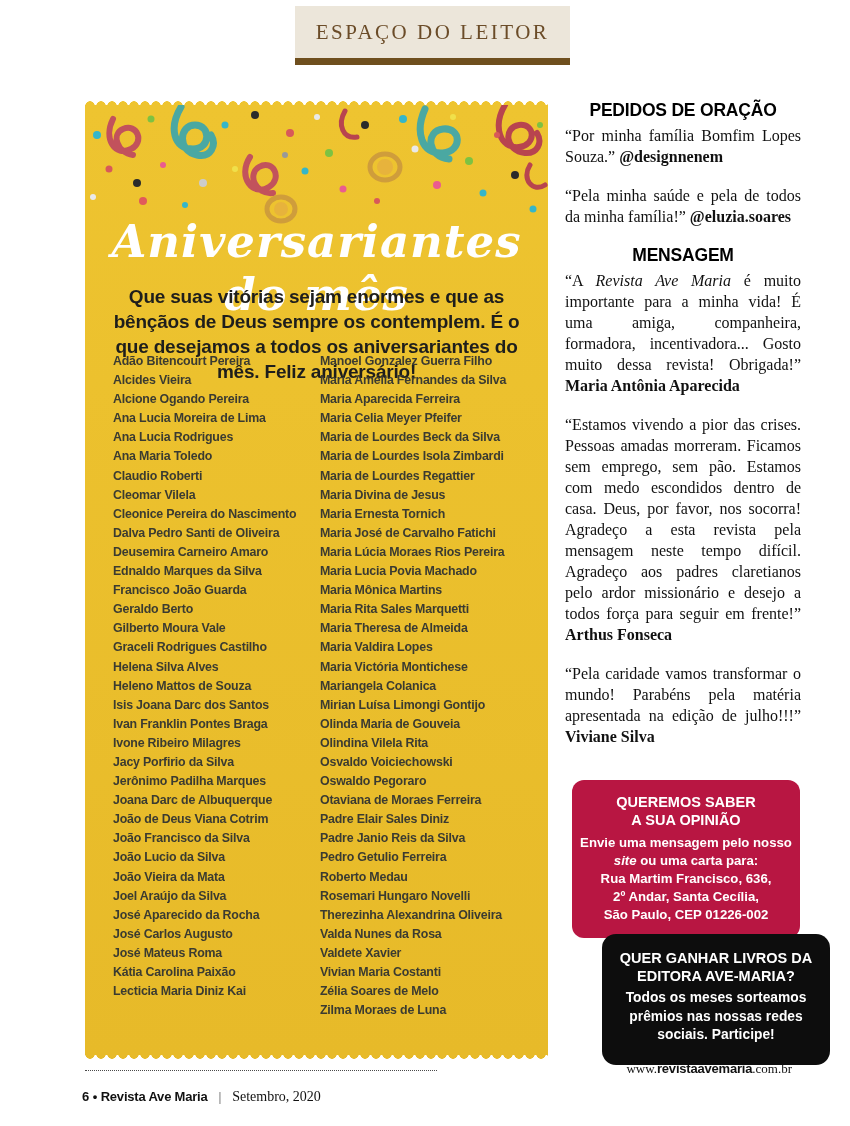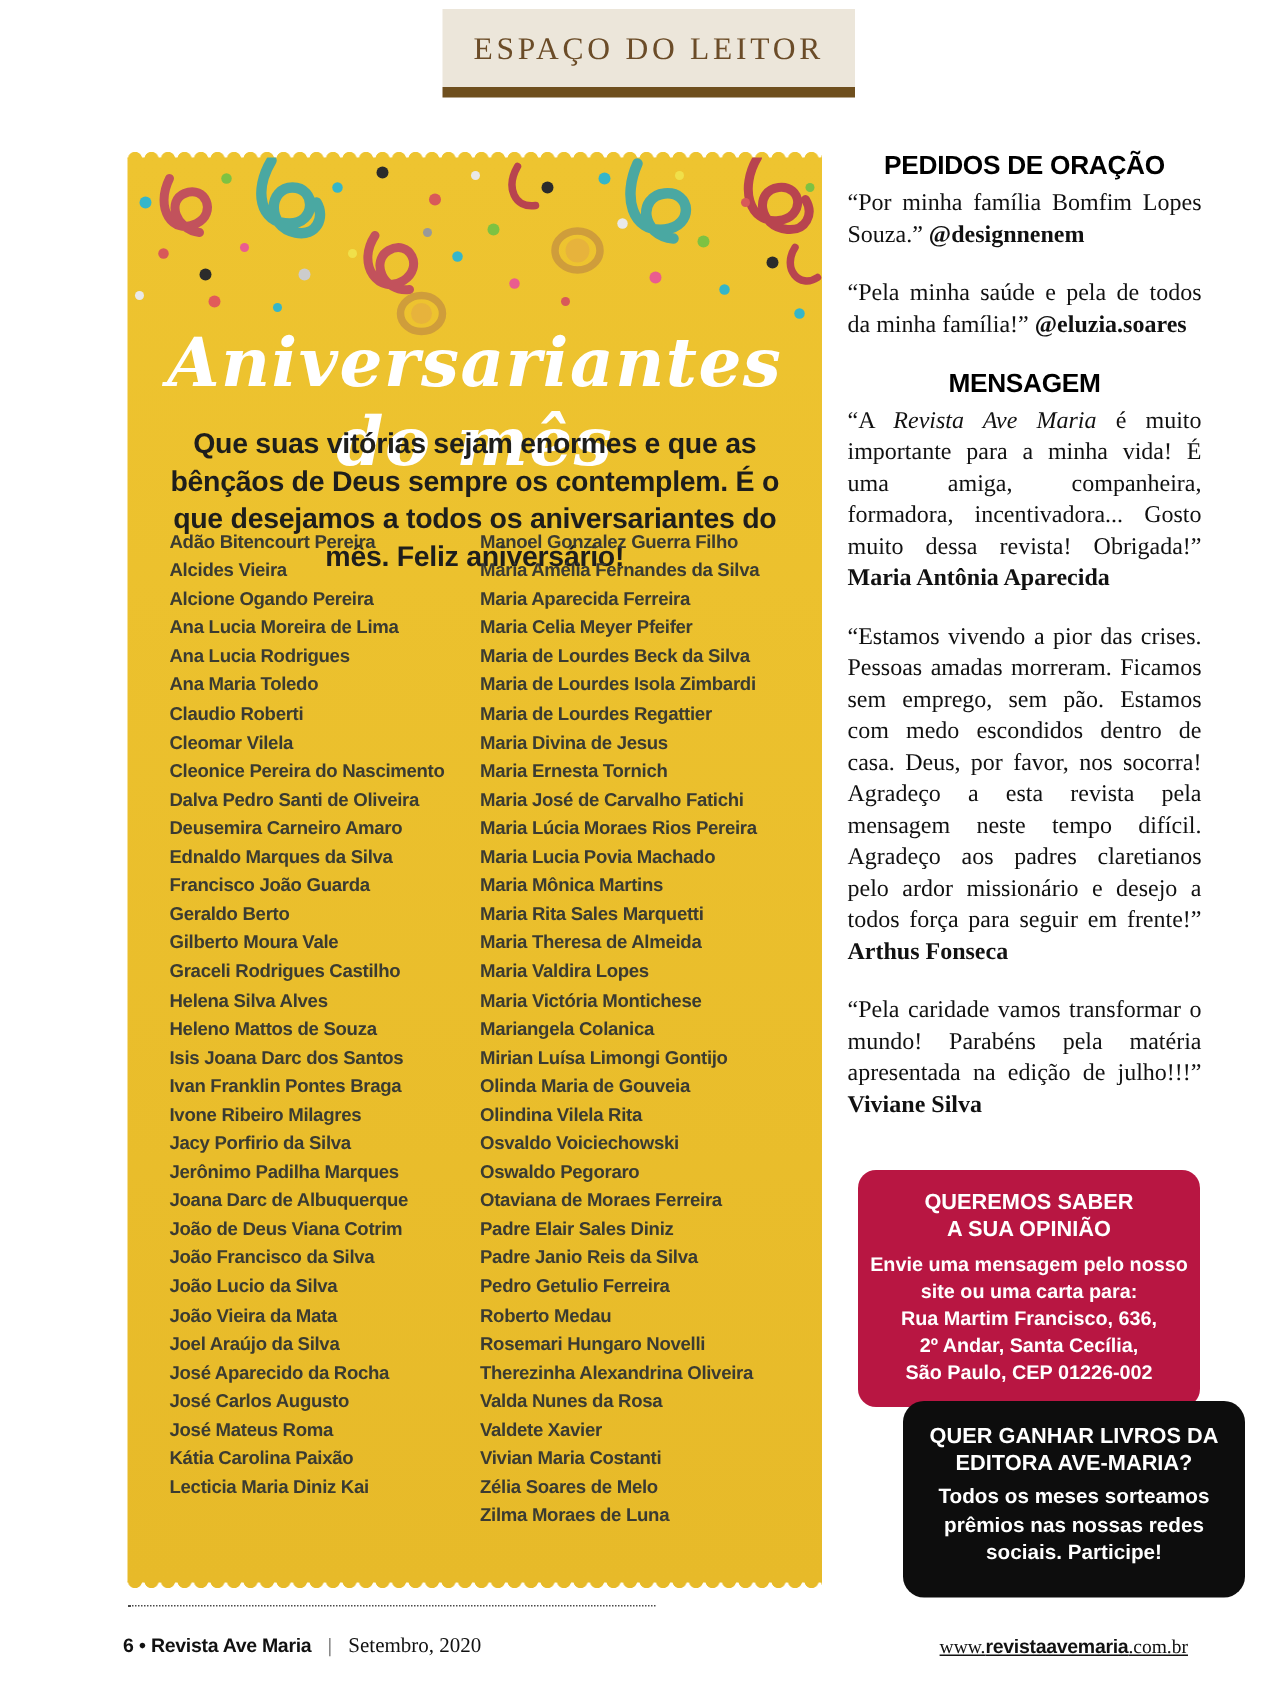--- a/index.html
+++ b/index.html
@@ -32,35 +32,35 @@
   .side-heading{margin:0 0 4px;text-align:center;font-size:17.5px;font-weight:bold;color:#000;letter-spacing:-0.2px;}
   .side-heading.msg{margin-top:6px;}
   .quote{margin:0 0 18px;font-family:"Liberation Serif",serif;font-size:16px;line-height:21px;text-align:justify;color:#111;}
   .quote .b{font-weight:bold;}
   .quote .i{font-style:italic;}
 
   .opinion-box{position:absolute;left:572px;top:780px;width:228px;background:#b81642;border-radius:12px;
     color:#fff;text-align:center;padding:13px 8px 14px;box-sizing:border-box;}
   .opinion-title{font-weight:bold;font-size:14.5px;line-height:18px;margin:0 0 5px;}
   .opinion-body{font-weight:bold;font-size:13.2px;line-height:18px;margin:0;}
-  .opinion-body .i{text-align:center;}
+  .opinion-body .i{font-style:italic;text-align:center;}
   .addr-line{font-weight:bold;font-size:13.2px;line-height:18px;}
 
   .contest-box{position:absolute;left:602px;top:934px;width:228px;background:#0d0d0d;border-radius:14px;
     color:#fff;text-align:center;padding:15px 10px 16px;box-sizing:border-box;}
   .contest-title{font-weight:bold;font-size:14.5px;line-height:18px;margin:0 0 3px;}
   .contest-body{font-weight:bold;font-size:13.8px;line-height:18.5px;margin:4px;}
 
   
   .dotted-rule{position:absolute;left:85px;top:1070px;width:352px;border-top:1.5px dotted #4a4a4a;}
   .footer-left{position:absolute;left:82px;top:1089px;font-size:13px;color:#111;white-space:nowrap;}
   .footer-left .mag{font-weight:bold;letter-spacing:-0.2px;}
   .footer-left .sep{color:#8a8a8a;margin:0 7px;}
   .footer-left .date{font-family:"Liberation Serif",serif;font-size:14px;}
-  .footer-right{position:absolute;right:58px;top:1090px;font-size:13px;color:#111;font-family:"Liberation Serif",serif;white-space:nowrap;text-decoration:underline;}
+  .footer-right{position:absolute;right:58px;top:1061px;font-size:13px;color:#111;font-family:"Liberation Serif",serif;white-space:nowrap;}
   .footer-right .domain{font-family:"Liberation Sans",sans-serif;font-weight:bold;letter-spacing:-0.2px;}
 </style>
 </head>
 <body>
 
 <div class="page">
 
   <div class="header-box">
     <h1 class="header-title">ESPAÇO DO LEITOR</h1>
   </div>

